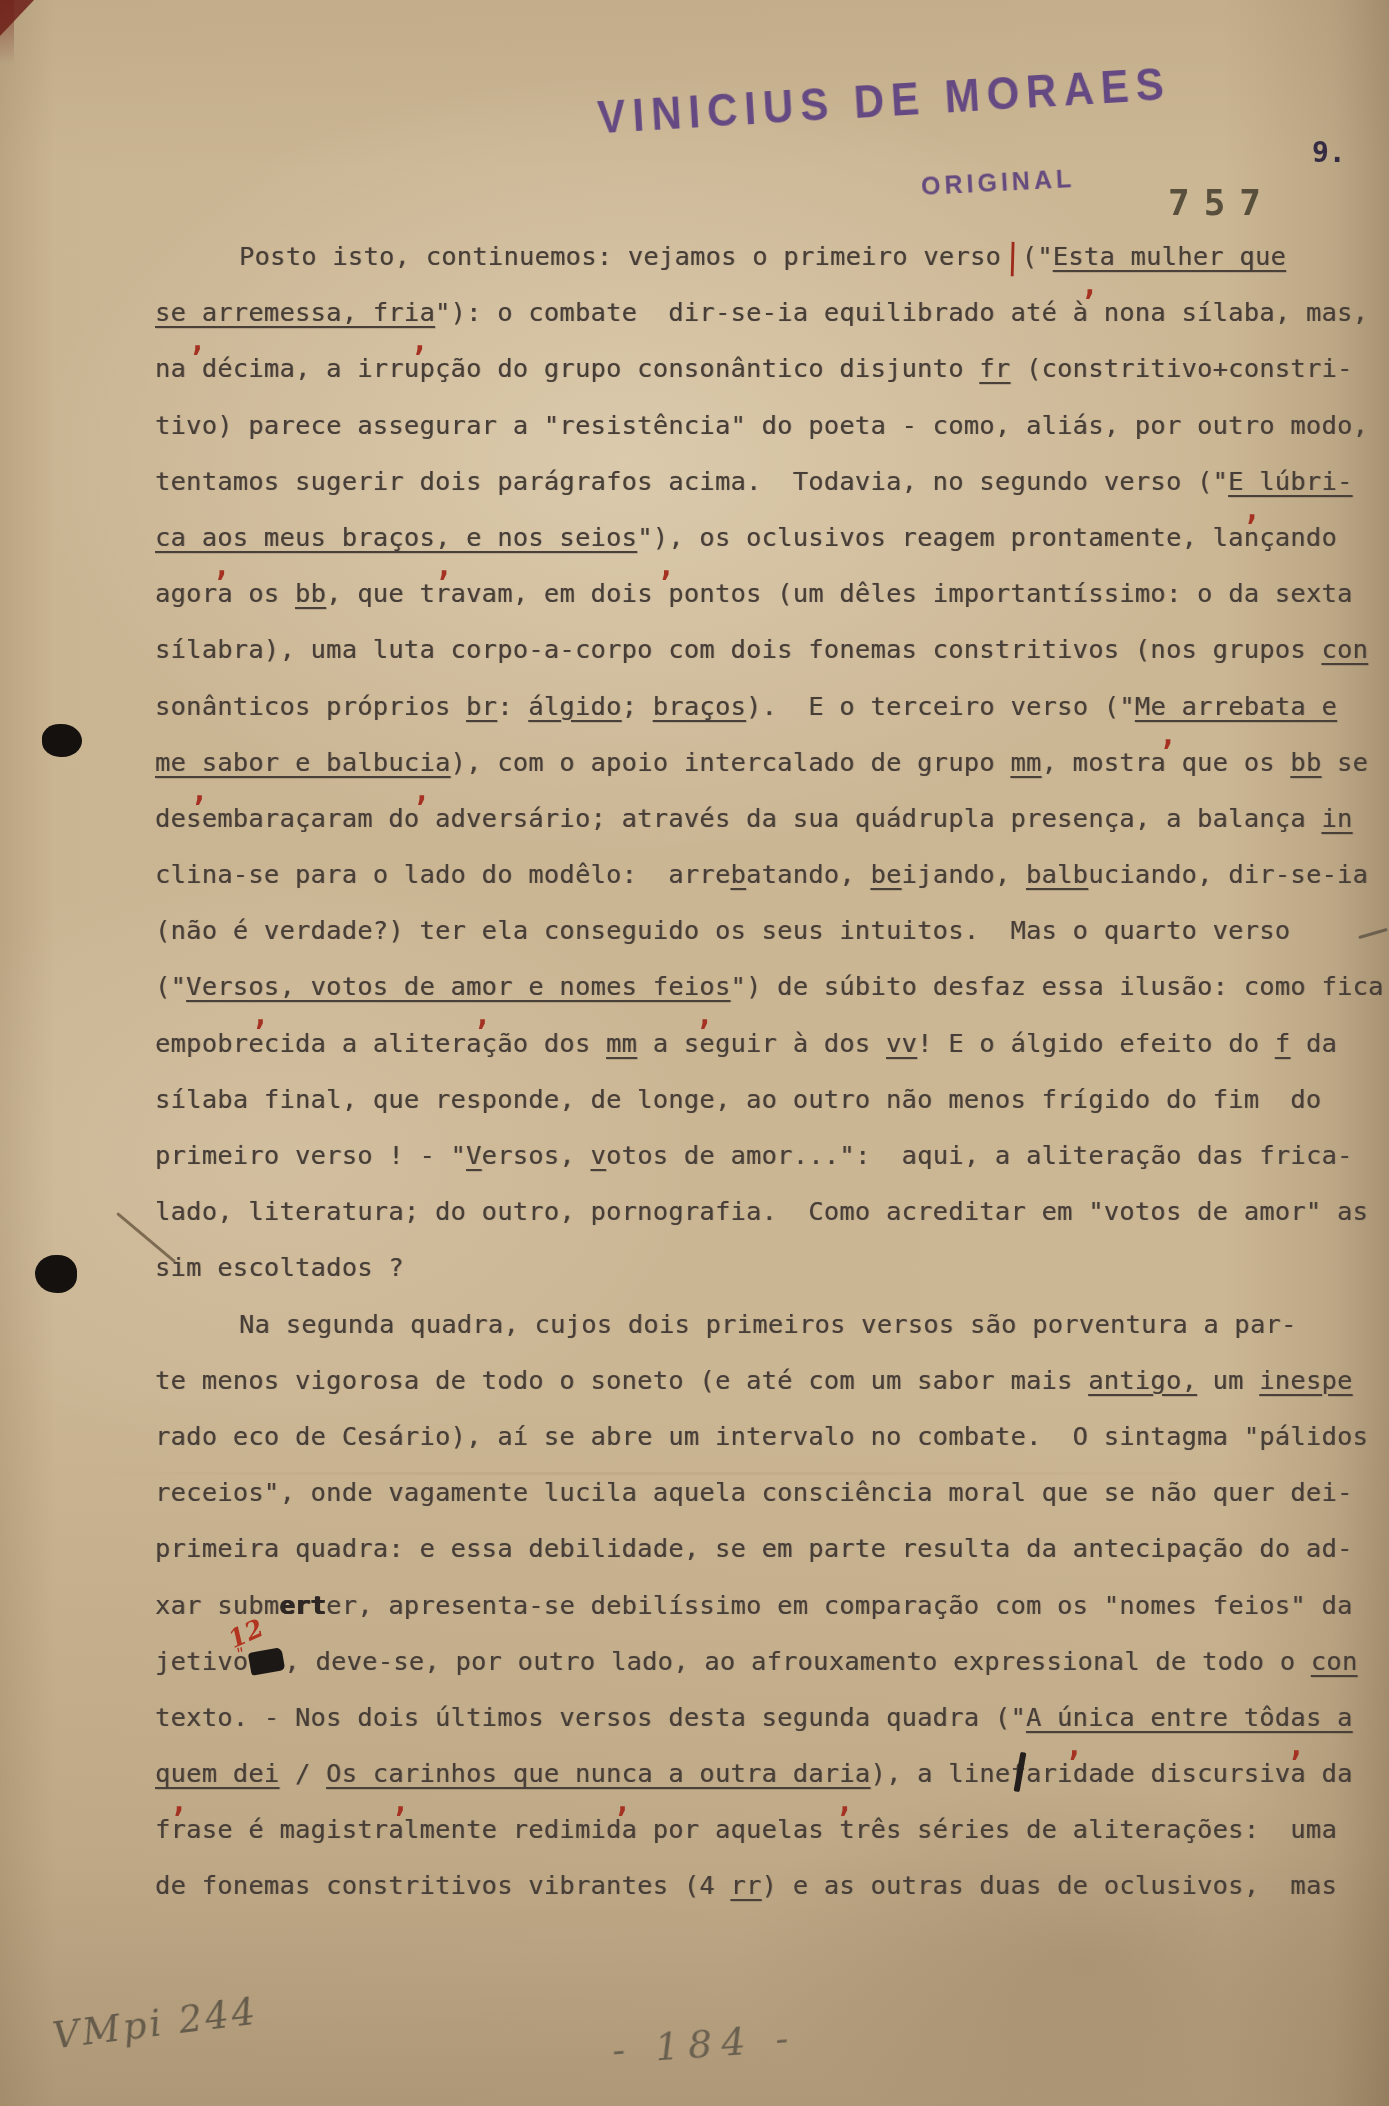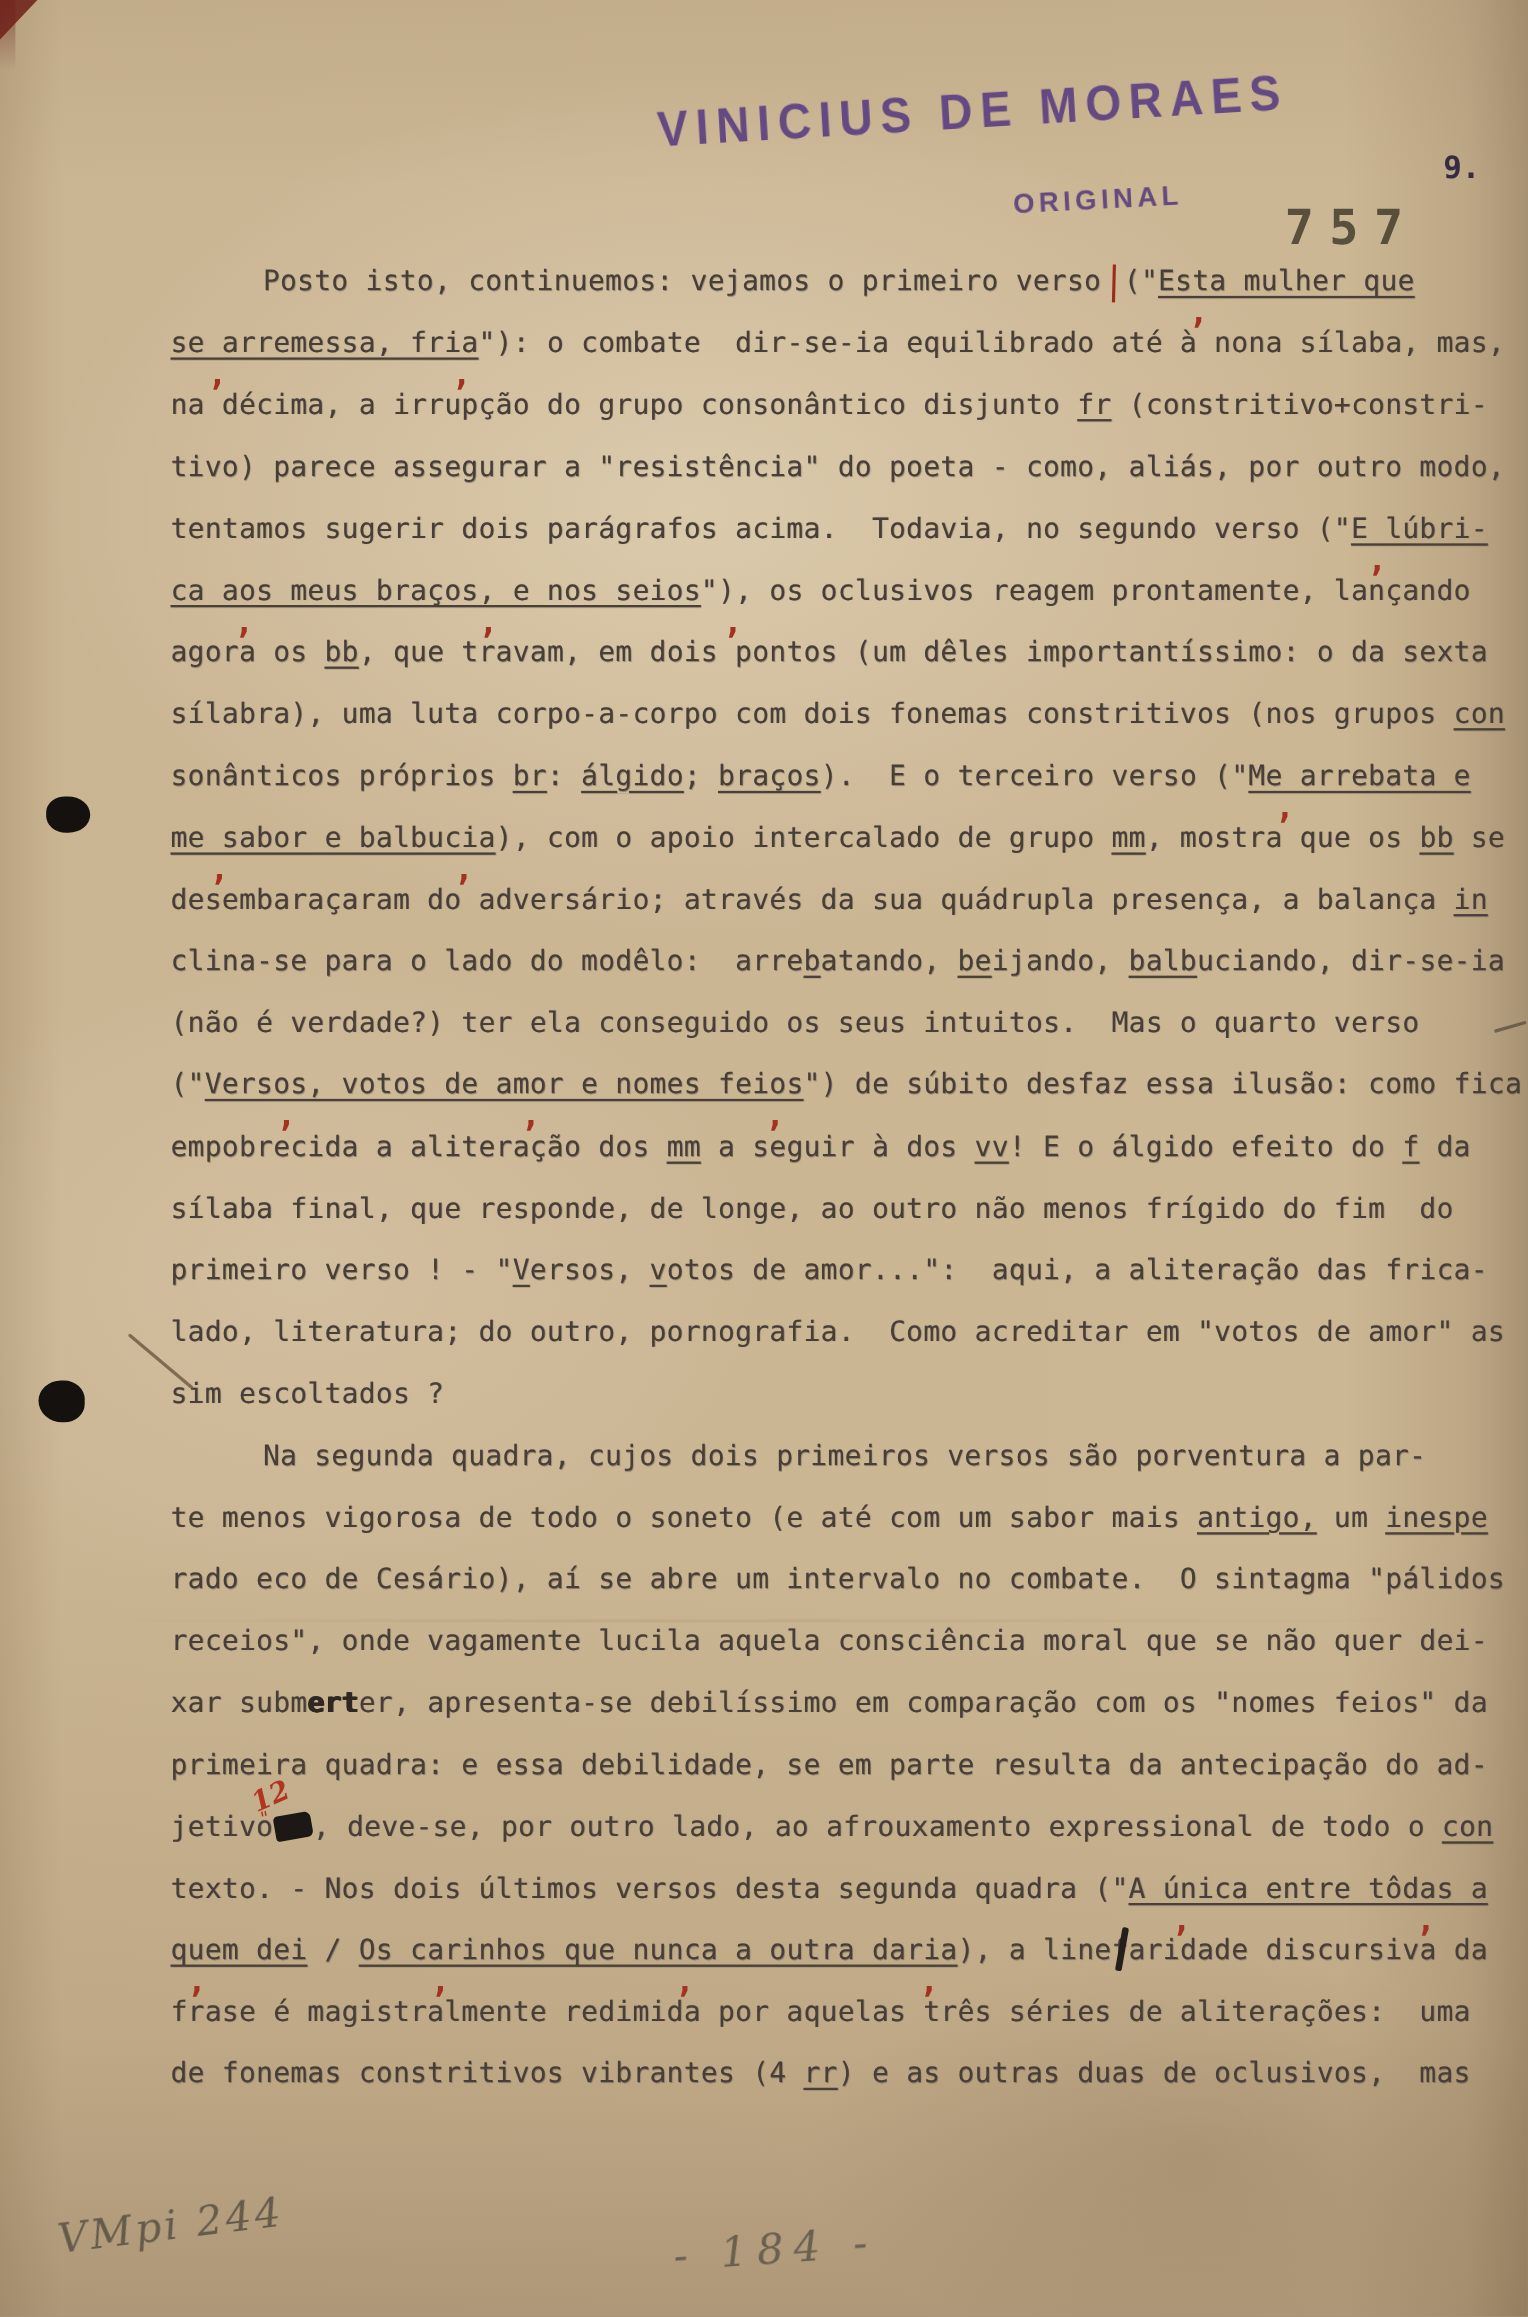--- a/index.html
+++ b/index.html
@@ -81,21 +81,21 @@
     font-size:25px;letter-spacing:4px;color:rgba(82,55,122,0.85);
     transform:rotate(-3deg);filter:blur(0.35px);
   }
   .page-number{
     position:absolute;left:1312px;top:136px;
     font-size:28px;font-weight:bold;color:#352c44;
     filter:blur(0.3px);
   }
   .stamp-number{
     position:absolute;left:1168px;top:182px;
-    font-size:44px;letter-spacing:14px;color:rgba(62,56,40,0.82);
+    font-size:36px;letter-spacing:14px;color:rgba(62,56,40,0.82);
     filter:blur(0.5px);font-weight:bold;
   }
   
   .footer-left{
     position:absolute;left:52px;top:2002px;
     font-family:"DejaVu Serif", serif;font-style:italic;
     font-size:37px;color:#655b4b;transform:rotate(-7deg);
     letter-spacing:3px;filter:blur(0.3px);
   }
   .footer-center{
@@ -162,22 +162,22 @@
       <div class="line"><span>("</span><span class="ur">Versos, votos de amor e nomes feios</span><span>") de súbito desfaz essa ilusão: como fica</span></div>
       <div class="line"><span>empobrecida a aliteração dos </span><span class="u">mm</span><span> a seguir à dos </span><span class="u">vv</span><span>! E o álgido efeito do </span><span class="u">f</span><span> da</span></div>
       <div class="line"><span>sílaba final, que responde, de longe, ao outro não menos frígido do fim  do</span></div>
       <div class="line"><span>primeiro verso ! - "</span><span class="u">V</span><span>ersos, </span><span class="u">v</span><span>otos de amor...":  aqui, a aliteração das frica-</span></div>
       <div class="line"><span>lado, literatura; do outro, pornografia.  Como acreditar em "votos de amor" as</span></div>
       <div class="line"><span>sim escoltados ?</span></div>
       <div class="line indent"><span>Na segunda quadra, cujos dois primeiros versos são porventura a par-</span></div>
       <div class="line"><span>te menos vigorosa de todo o soneto (e até com um sabor mais </span><span class="u">antigo,</span><span> um </span><span class="u">inespe</span></div>
       <div class="line"><span>rado eco de Cesário), aí se abre um intervalo no combate.  O sintagma "pálidos</span></div>
       <div class="line"><span>receios", onde vagamente lucila aquela consciência moral que se não quer dei-</span></div>
+      <div class="line"><span>primeira quadra: e essa debilidade, se em parte resulta da antecipação do ad-</span></div>
       <div class="line"><span>xar subm</span><span class="ov">ert</span><span>er, apresenta-se debilíssimo em comparação com os "nomes feios" da</span></div>
-      <div class="line"><span>primeira quadra: e essa debilidade, se em parte resulta da antecipação do ad-</span></div>
       <div class="line"><span>jetivo</span><span class="blob"><span class="sup">12</span></span><span>, deve-se, por outro lado, ao afrouxamento expressional de todo o </span><span class="u">con</span></div>
       <div class="line"><span>texto. - Nos dois últimos versos desta segunda quadra ("</span><span class="ur">A única entre tôdas a</span></div>
       <div class="line"><span class="ur">quem dei</span><span> / </span><span class="ur">Os carinhos que nunca a outra daria</span><span>), a line</span><span class="struck">f</span><span>aridade discursiva da</span></div>
       <div class="line"><span>frase é magistralmente redimida por aquelas três séries de aliterações:  uma</span></div>
       <div class="line"><span>de fonemas constritivos vibrantes (4 </span><span class="u">rr</span><span>) e as outras duas de oclusivos,  mas</span></div>
     </div>
 
   <div class="hole h1"></div>
   <div class="hole h2"></div>
   <div class="pencil-diagonal"></div>

